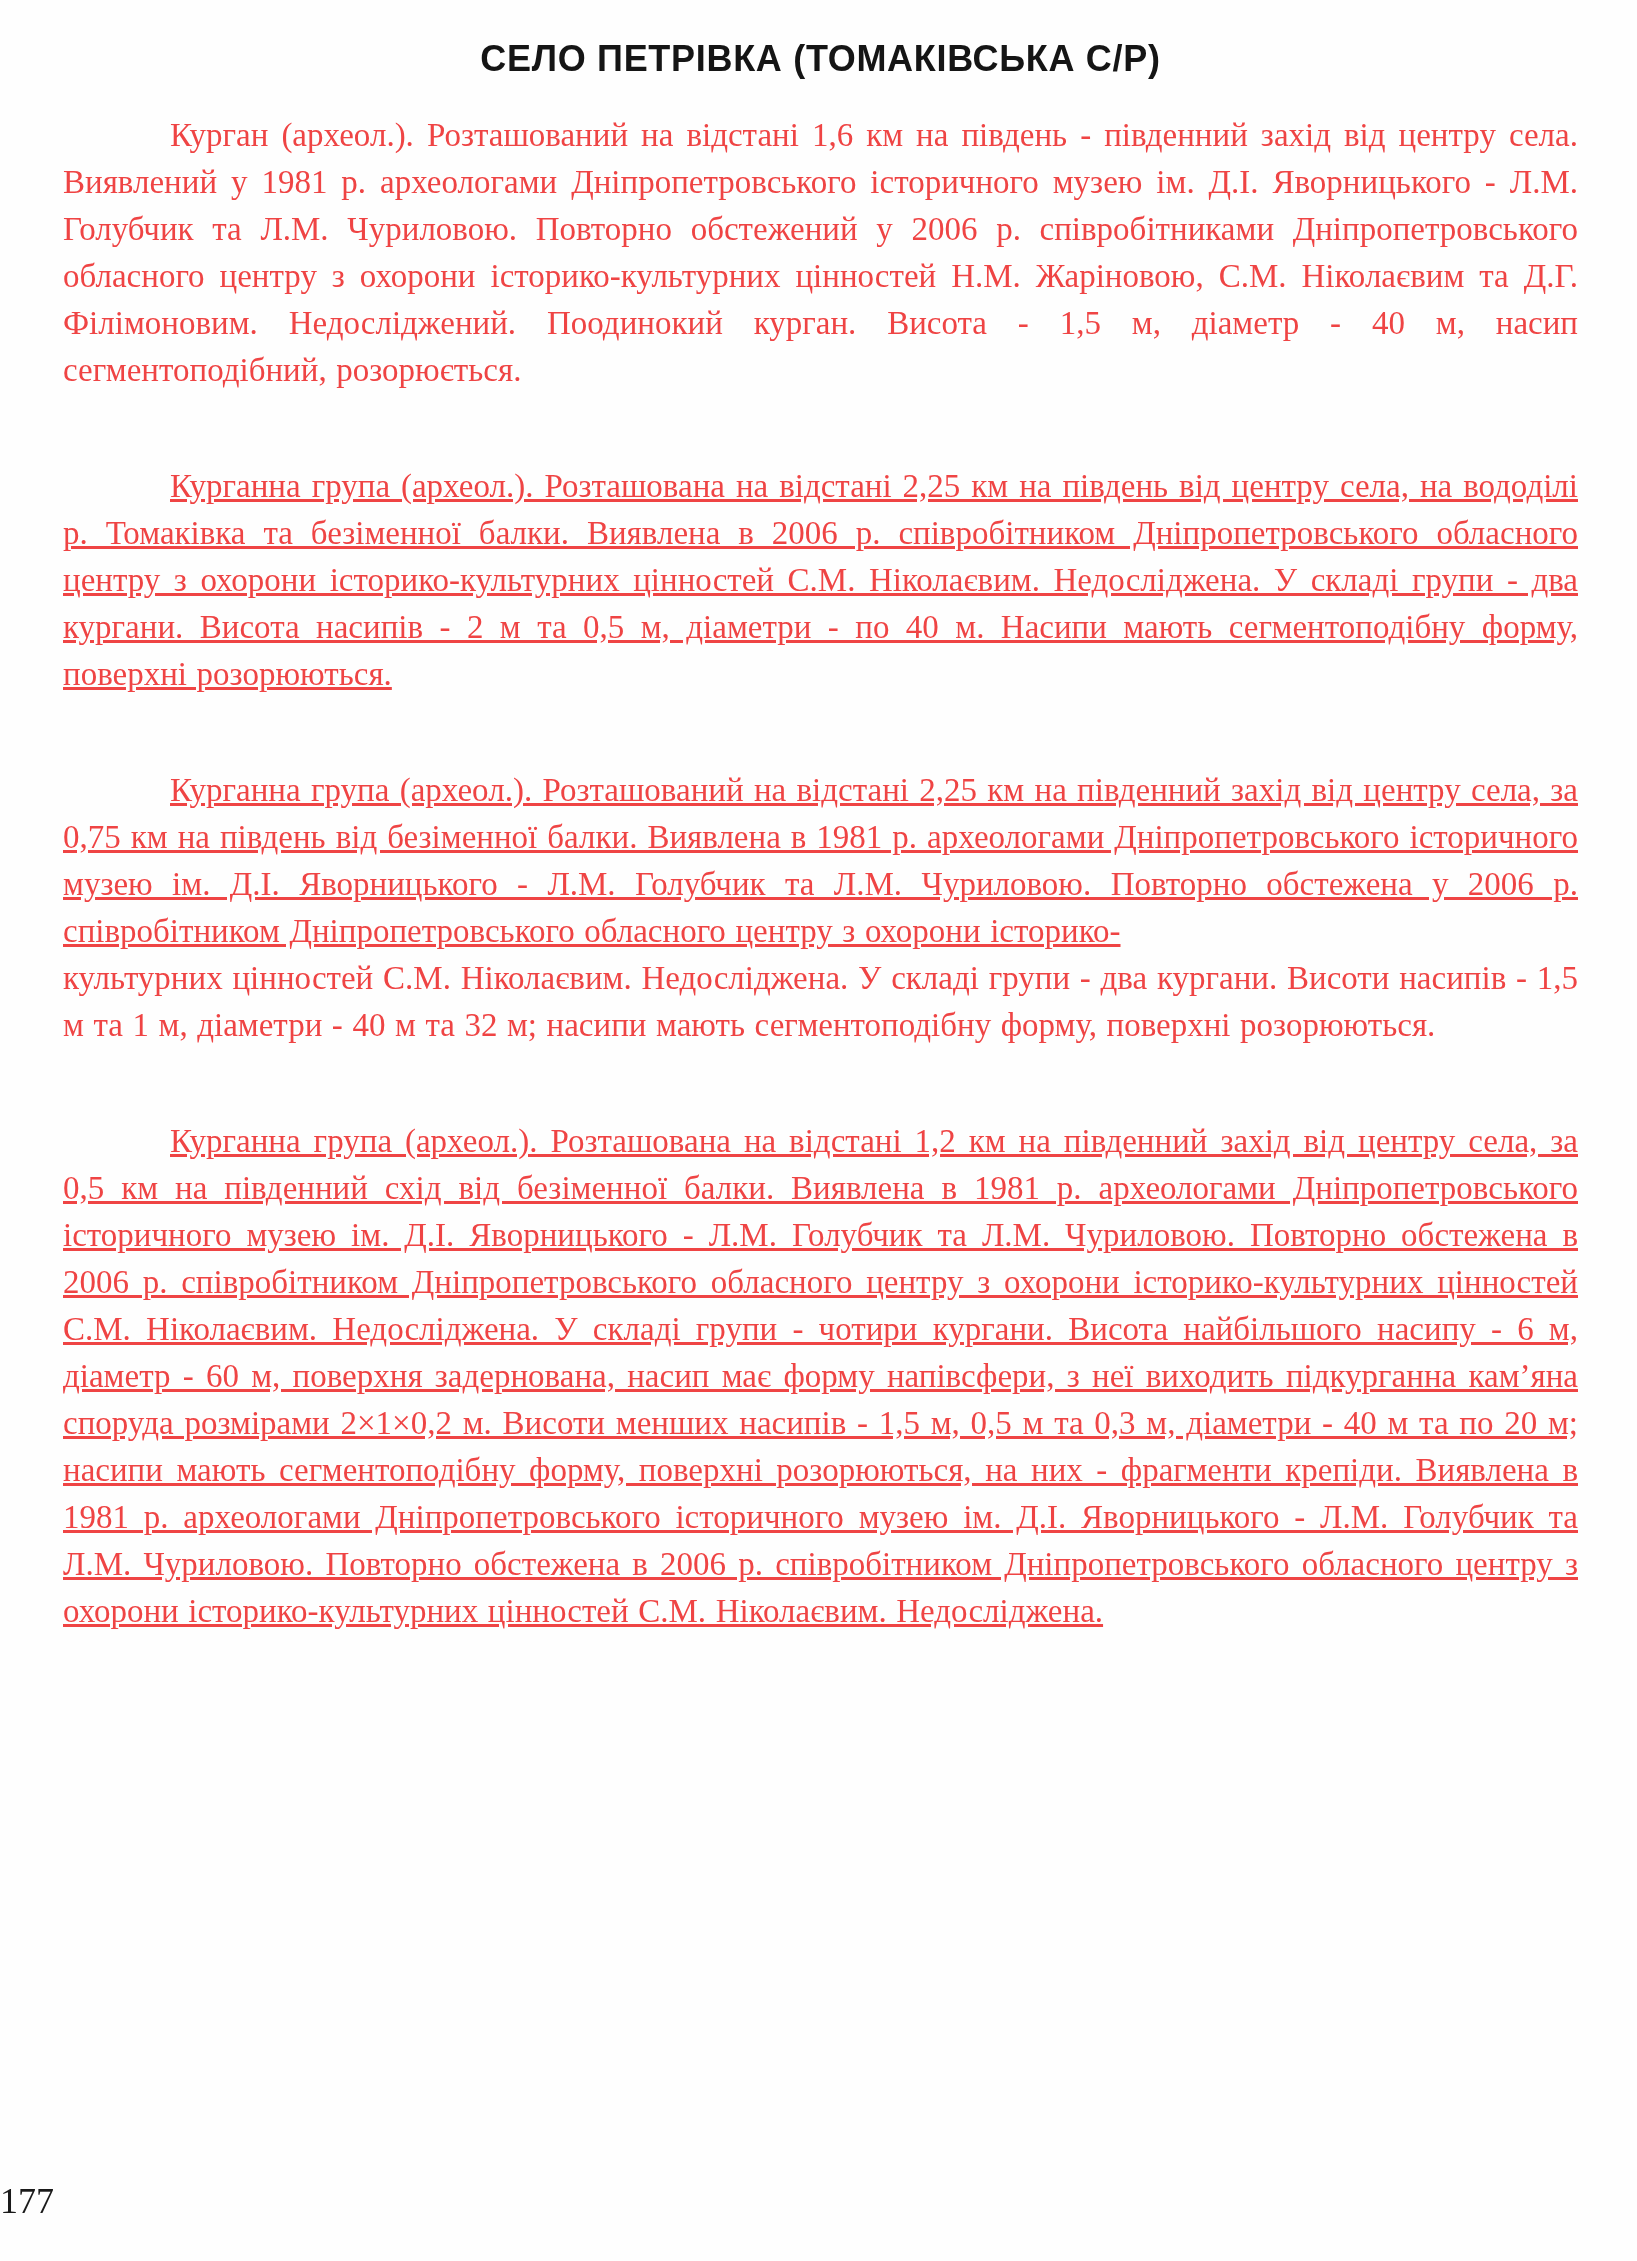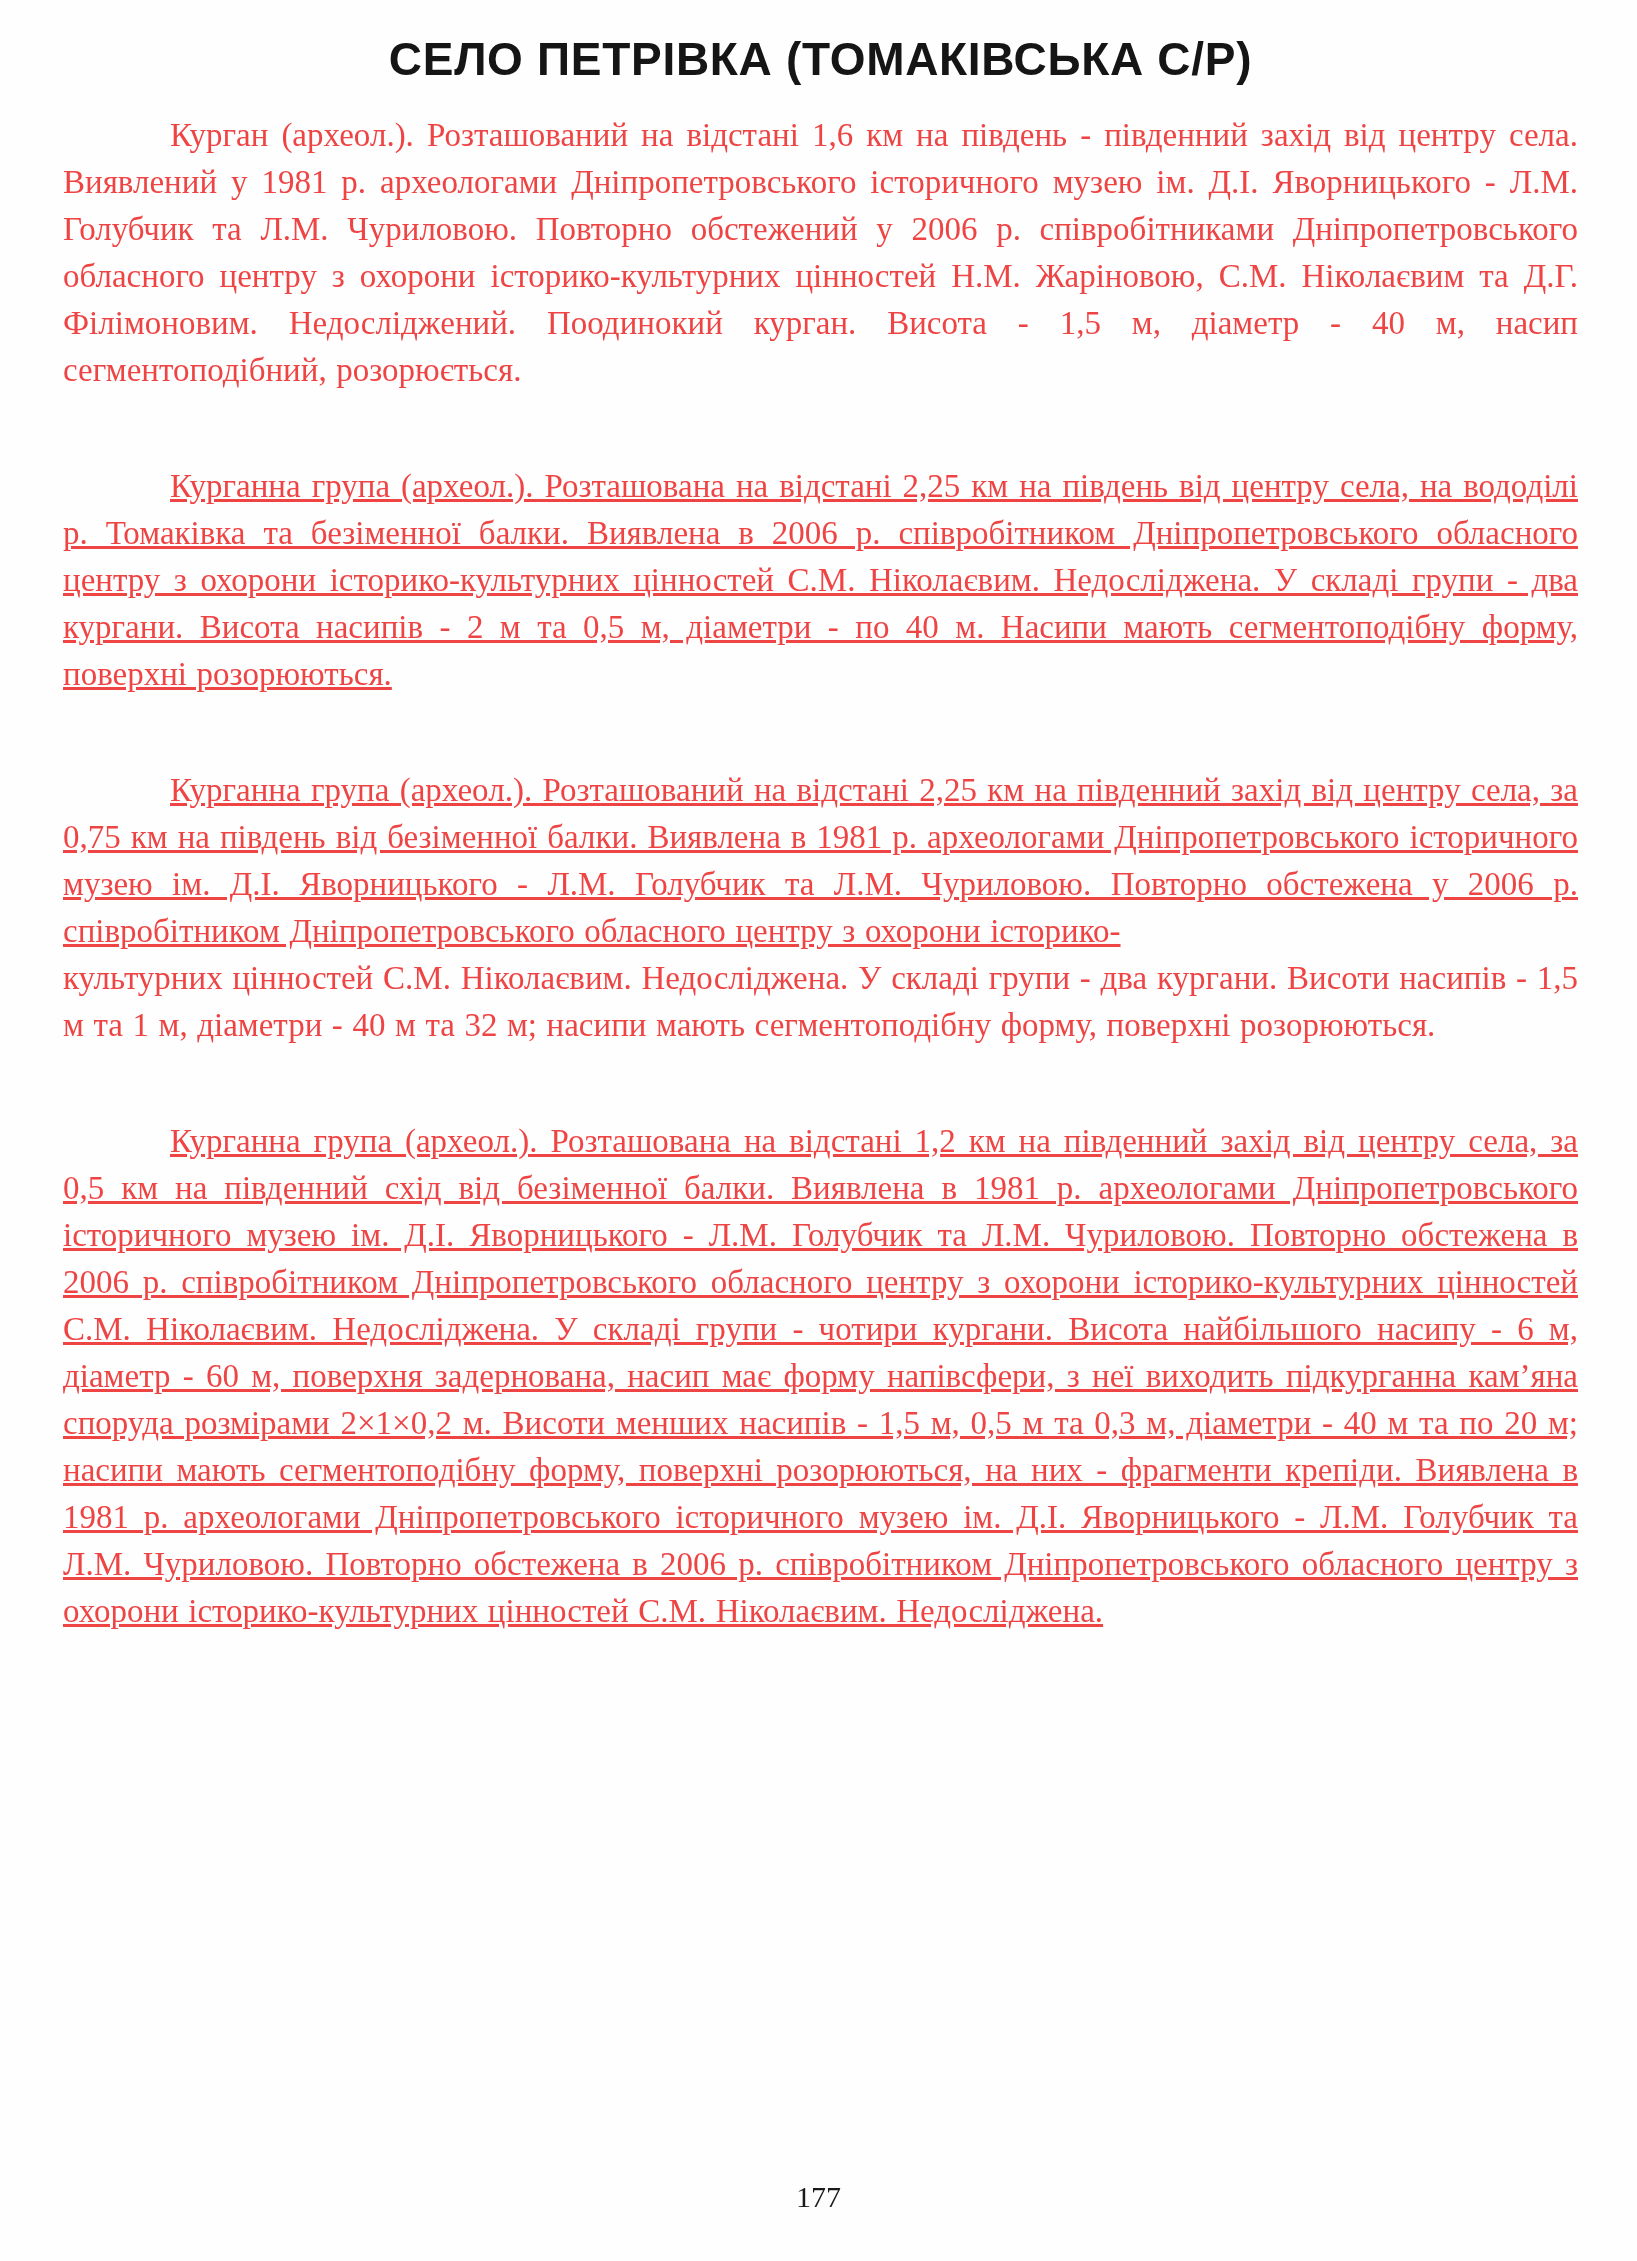--- a/index.html
+++ b/index.html
@@ -15,21 +15,21 @@
     color: #111111;
     overflow: hidden;
     font-family: "Liberation Serif", "DejaVu Serif", serif;
   }
   .content {
     padding: 34px 59px 0 63px;
   }
   .doc-title {
     font-family: "Liberation Sans", "DejaVu Sans", sans-serif;
     font-weight: bold;
-    font-size: 46px;
+    font-size: 36px;
     line-height: 50px;
     text-align: center;
     margin: 0 0 28px 0;
     letter-spacing: 0.7px;
     color: #151515;
   }
   .par {
     font-size: 33px;
     line-height: 47px;
     text-align: justify;
@@ -47,22 +47,21 @@
   }
   .par.continuation {
     text-indent: 0;
     margin-top: 0;
   }
   .page-number {
     position: absolute;
     top: 2180px;
     left: 0;
     width: 100%;
-    text-align: center;
-    font-size: 30px;
+    font-size: 36px;
     color: #1a1a1a;
     font-family: "Liberation Serif", "DejaVu Serif", serif;
   }
 </style>
 </head>
 <body>
 
 <div class="page">
   <div class="content">
 

